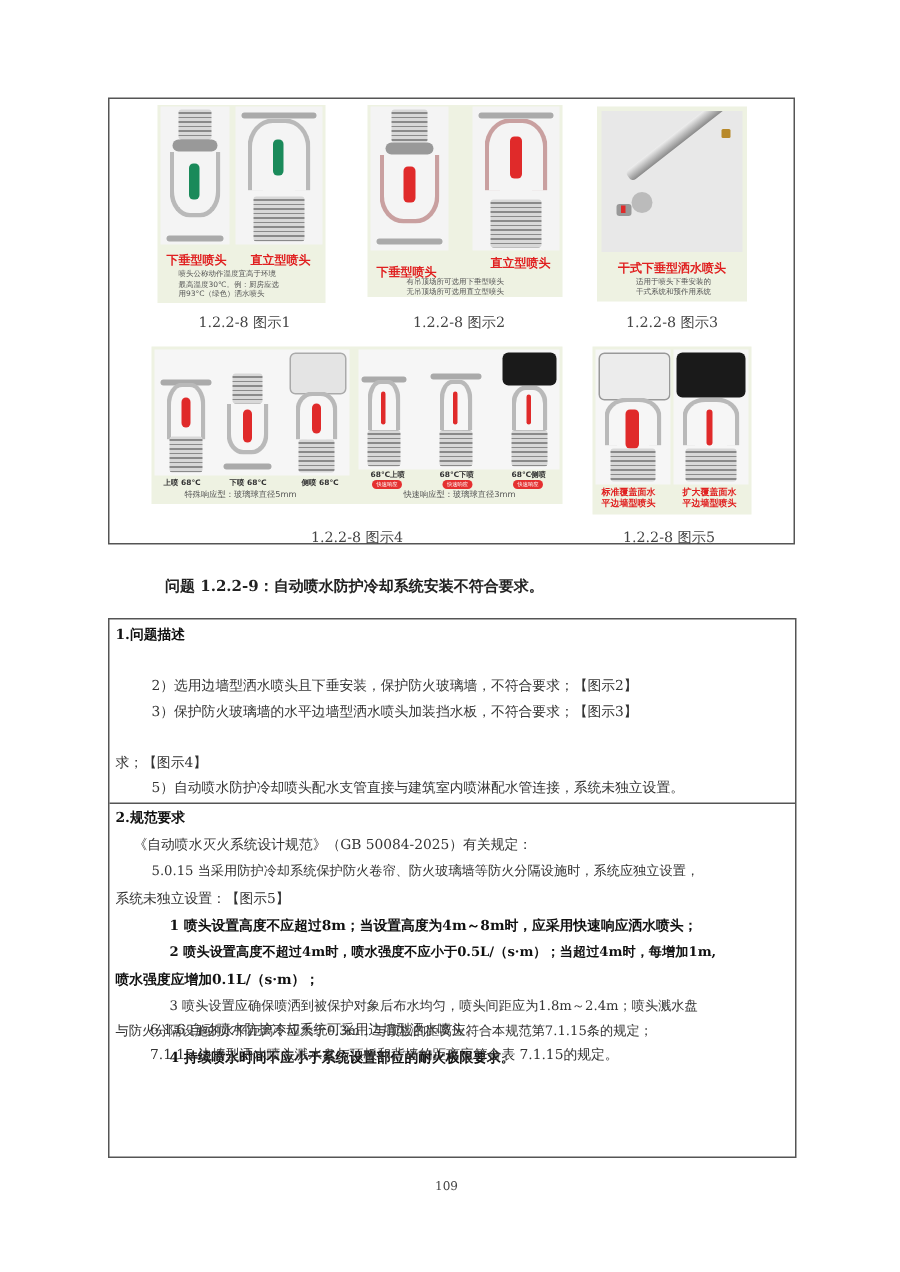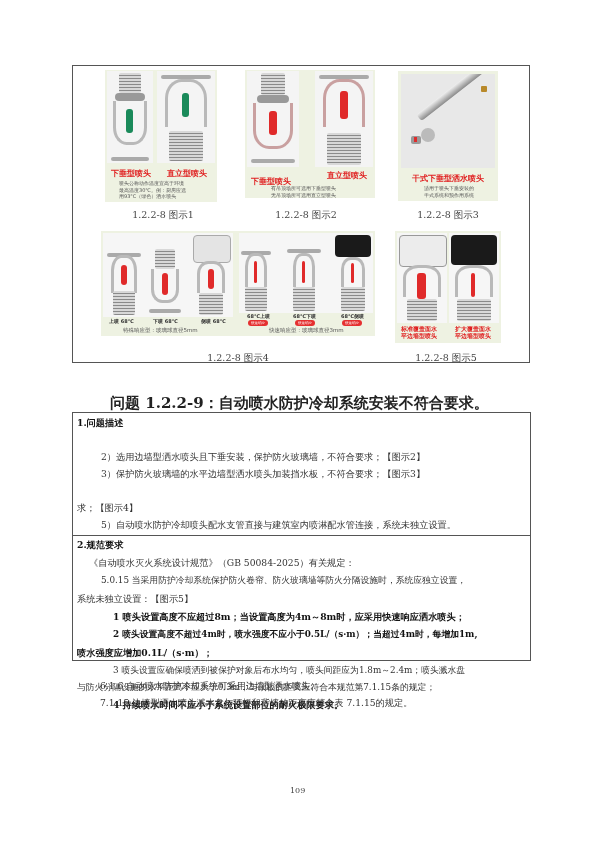--- a/index.html
+++ b/index.html
@@ -18,21 +18,21 @@
   .badge { position:absolute; background:#e53030; color:#fff; font-family:"DejaVu Sans", sans-serif; font-size:3.5px; border-radius:3px; padding:0 3px; height:6px; line-height:6px; }
 
   
   .thread { position:absolute; background:repeating-linear-gradient(180deg,#d8d8d8 0 2px,#8a8a8a 2px 3px); border-radius:2px; }
   .frame-arm { position:absolute; border:3px solid #b9b9b9; border-bottom:none; border-radius:40% 40% 0 0; box-sizing:border-box; }
   .bulb { position:absolute; border-radius:3px; }
   .deflector { position:absolute; height:4px; background:#aaa; border-radius:2px; }
   .cap { position:absolute; border-radius:4px; }
 
   
-  .q-title { left:98px; top:394px; font-size:15px; font-weight:bold; color:#222; white-space:nowrap;padding-left:12px; }
+  .q-title { left:98px; top:384px; font-size:10px; font-weight:bold; color:#222; white-space:nowrap;padding-left:12px; }
 
   
   .tbl { left:72px; top:412px; width:459px; height:301px; border:1px solid #555; box-sizing:border-box; }
   .tbl .sep { position:absolute; left:0; right:0; height:0; border-top:1px solid #555; }
   .line { position:absolute; font-size:9.2px; white-space:nowrap; color:#333; }
   .bold { font-weight:bold; color:#111; }
   .page-no { left:290px; top:786px; font-size:8px; color:#444; }
 </style>
 </head>
 <body>
@@ -203,14 +203,14 @@
   <div class="line" style="left:4px;top:269px;font-size:8.8px;">与防火分隔设施的水平距离不应大于0.3m，与顶板的距离应符合本规范第7.1.15条的规定；</div>
   <div class="line bold" style="left:40px;top:286px;">4 持续喷水时间不应小于系统设置部位的耐火极限要求。</div>
 </div>
 <div class="abs line" style="left:100px;top:680px;">6.1.6 自动喷水防护冷却系统可采用边墙型洒水喷头。</div>
 <div class="abs line" style="left:100px;top:697px;">7.1.15 边墙型洒水喷头溅水盘与顶板和背墙的距离应符合表 7.1.15的规定。</div>
 
 <div class="abs page-no">109</div>
 
 <style>
   
-  .tbl { height:249px; }
+  .tbl { height:360px; }
 </style>
 
 </body></html>

